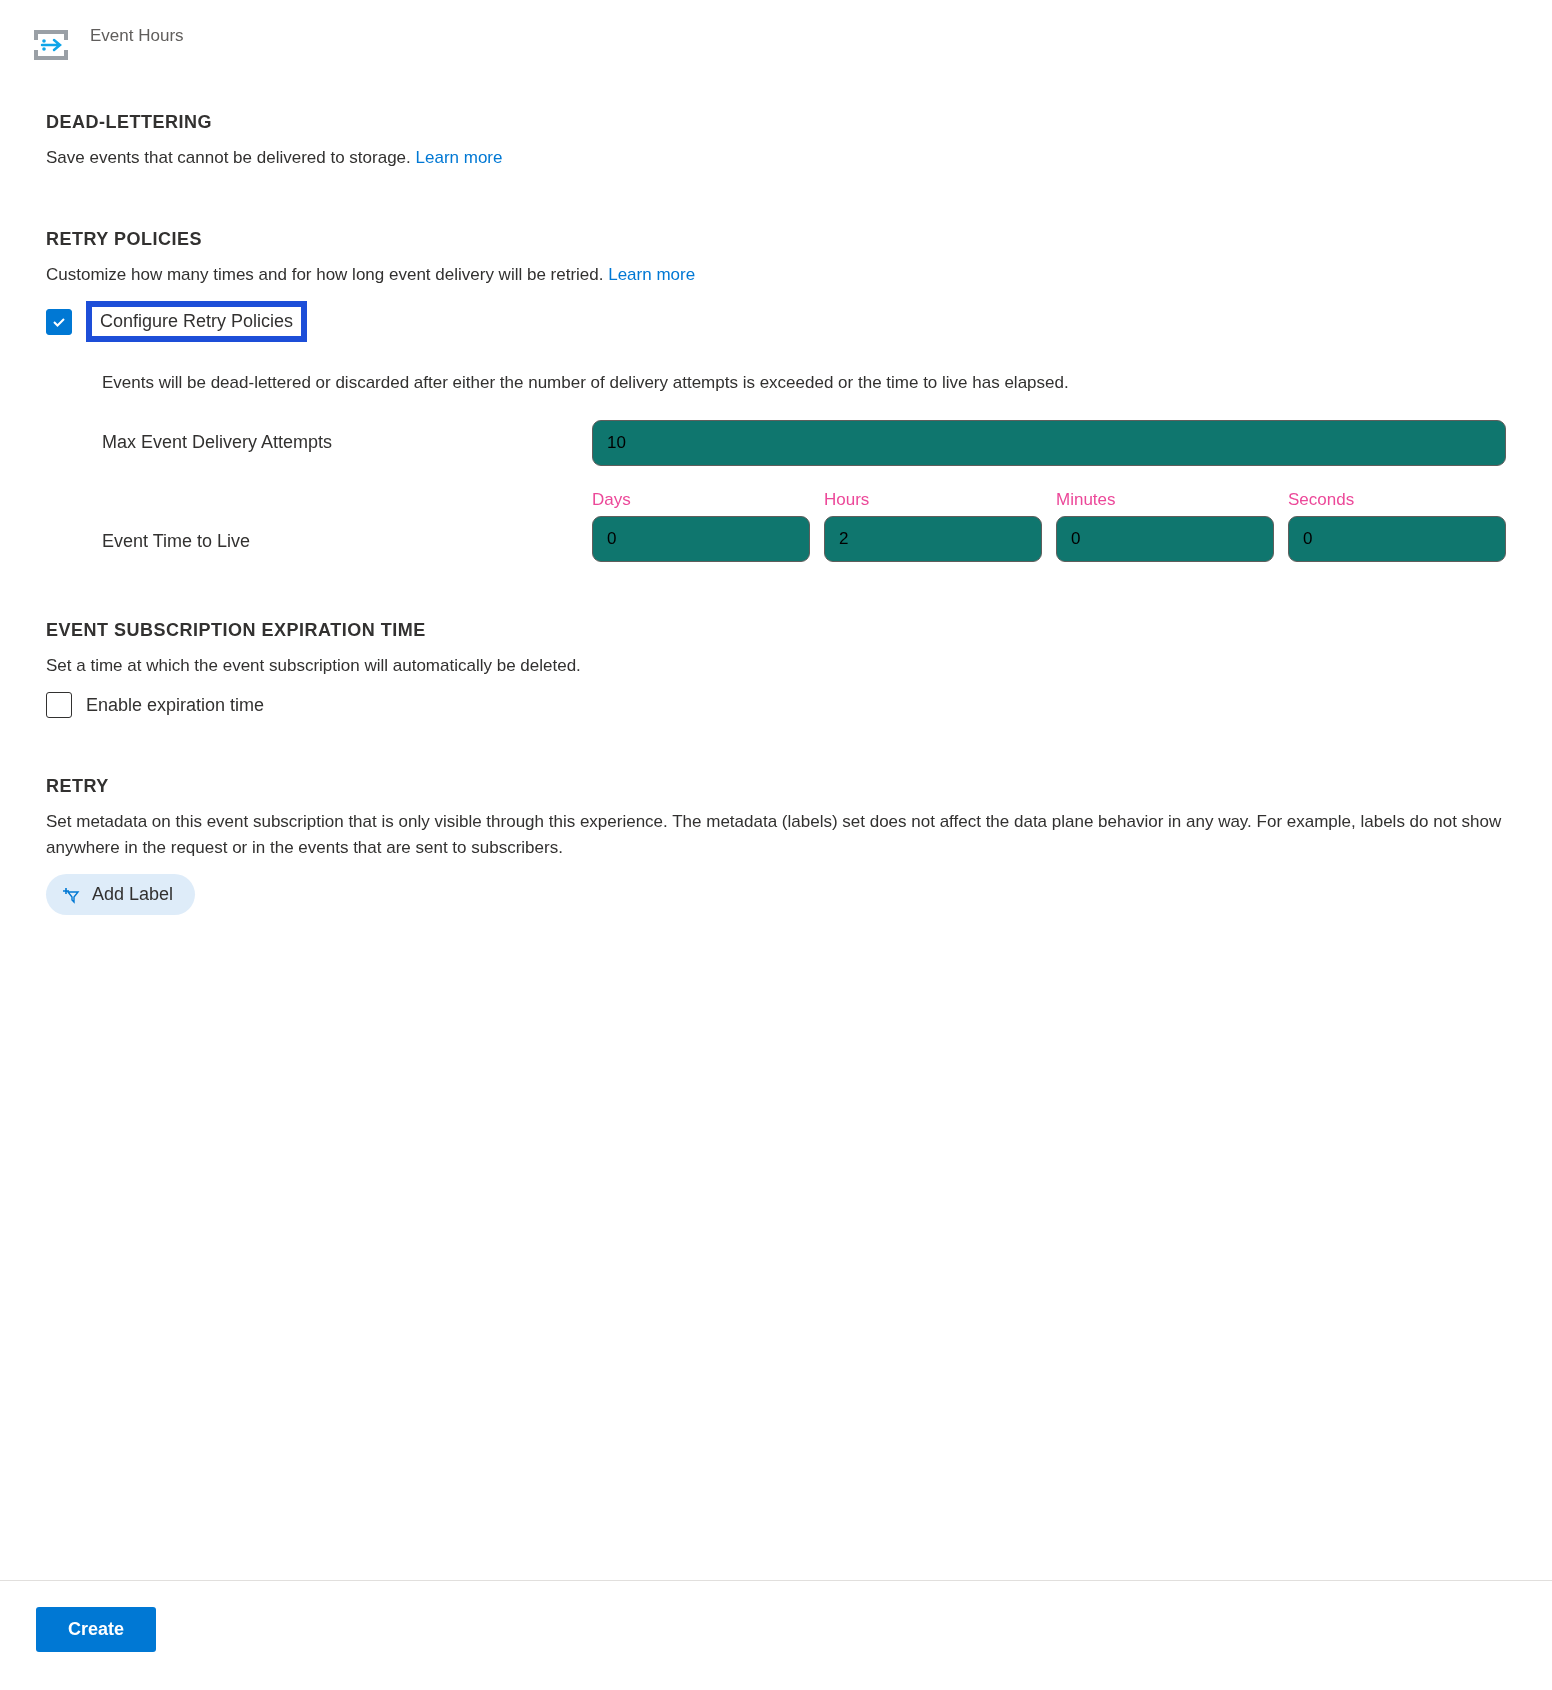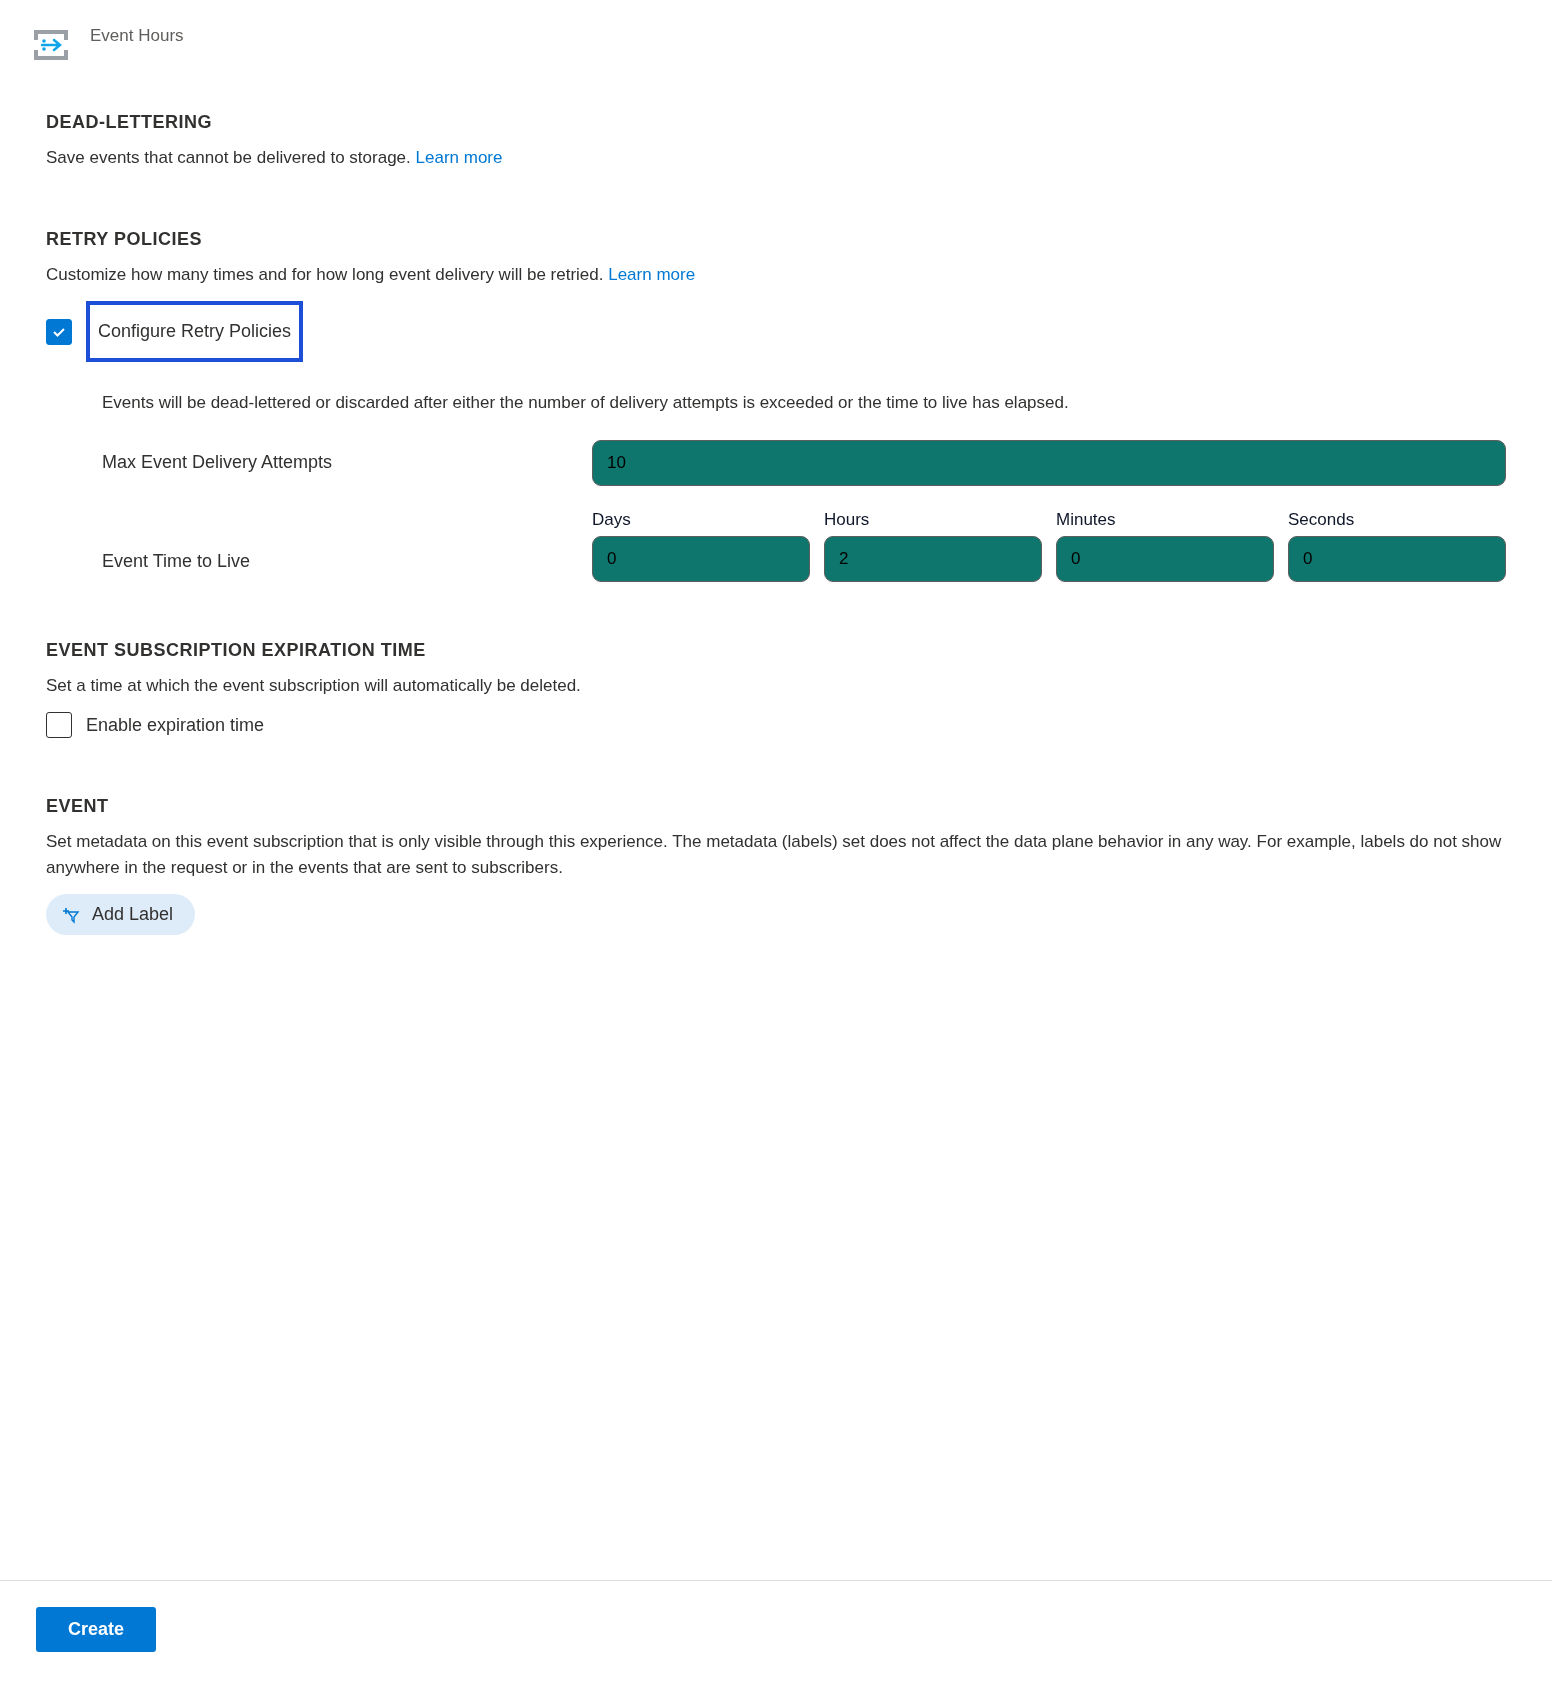--- a/index.html
+++ b/index.html
@@ -115,22 +115,22 @@
     background: #0078d4;
     border-color: #0078d4;
   }
   .checkbox.checked svg { display: block; }
   .checkbox svg { display: none; }
   .checkbox-label {
     font-size: 18px;
     color: #323130;
   }
   .checkbox-label.boxed {
-    border: 4px solid #1d4ed8;
-    padding: 16px 8px;
+    border: 6px solid #1d4ed8;
+    padding: 4px 8px;
   }
   .retry-info {
     font-size: 17px;
     color: #323130;
     margin: 28px 0 24px 56px;
     line-height: 1.5;
   }
   .form-row {
     display: flex;
     align-items: center;
@@ -159,21 +159,21 @@
   .ttl-grid {
     display: grid;
     grid-template-columns: repeat(4, 1fr);
     gap: 14px;
     max-width: 940px;
     flex: 1;
   }
   .ttl-col { display: flex; flex-direction: column; gap: 6px; }
   .ttl-header {
     font-size: 17px;
-    color: #0f172a;
+    color: #ec4899;
   }
   .add-label-btn {
     display: inline-flex;
     align-items: center;
     gap: 12px;
     background: #deecf9;
     border: none;
     border-radius: 22px;
     padding: 10px 22px 10px 16px;
     font-size: 18px;
@@ -283,21 +283,21 @@
       <div class="section-desc">Set a time at which the event subscription will automatically be deleted.</div>
       <div class="checkbox-row">
         <div class="checkbox">
           
         </div>
         <span class="checkbox-label">Enable expiration time</span>
       </div>
     </div>
 
     <div class="section">
-      <div class="section-title">EVENT</div>
+      <div class="section-title">RETRY</div>
       <div class="section-desc">Set metadata on this event subscription that is only visible through this experience. The metadata (labels) set does not affect the data plane behavior in any way. For example, labels do not show anywhere in the request or in the events that are sent to subscribers.</div>
       <button class="add-label-btn">
         <svg width="18" height="18" viewBox="0 0 18 18">
           <path d="M4 2 L4 8 M1 5 L7 5" stroke="#0078d4" stroke-width="1.6" fill="none"></path>
           <path d="M6 6 L16 6 L12 11 L12 16 L10 14 L10 11 Z" stroke="#0078d4" stroke-width="1.4" fill="none"></path>
         </svg>
         <span>Add Label</span>
       </button>
     </div>
 

